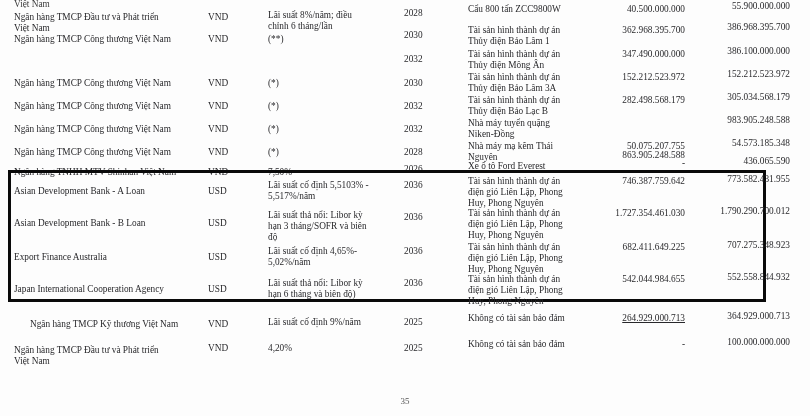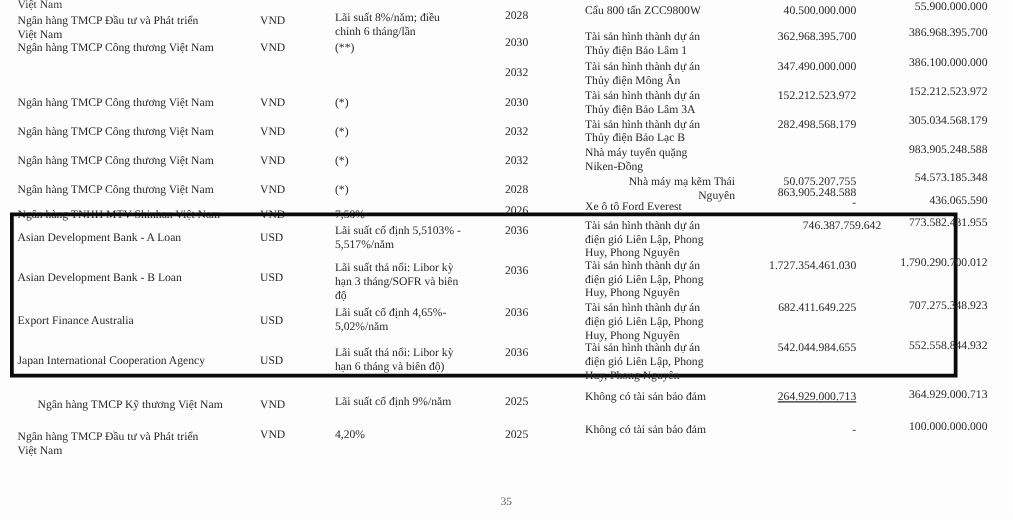--- a/index.html
+++ b/index.html
@@ -172,21 +172,21 @@
 Niken-Đồng</div>
       <div class="cell c-amt1" style="top:118px;margin-top:32px;">863.905.248.588</div>
       <div class="cell c-amt2" style="top:115px;">983.905.248.588</div>
     </div>
 
     <div class="row">
       <div class="cell c-lender" style="top:147px;">Ngân hàng TMCP Công thương Việt Nam</div>
       <div class="cell c-currency" style="top:147px;">VND</div>
       <div class="cell c-rate" style="top:147px;">(*)</div>
       <div class="cell c-year" style="top:147px;">2028</div>
-      <div class="cell c-asset" style="top:141px;text-align:right;">Nhà máy mạ kẽm Thái
+      <div class="cell c-asset" style="top:141px;">Nhà máy mạ kẽm Thái
 Nguyên</div>
       <div class="cell c-amt1" style="top:141px;">50.075.207.755</div>
       <div class="cell c-amt2" style="top:138px;">54.573.185.348</div>
     </div>
 
     <div class="row">
       <div class="cell c-lender" style="top:167px;">Ngân hàng TNHH MTV Shinhan Việt Nam</div>
       <div class="cell c-currency" style="top:167px;">VND</div>
       <div class="cell c-rate" style="top:167px;">7,50%</div>
       <div class="cell c-year" style="top:164px;">2026</div>
@@ -199,21 +199,21 @@
 
     <div class="row boxed">
       <div class="cell c-lender" style="top:186px;">Asian Development Bank - A Loan</div>
       <div class="cell c-currency" style="top:186px;">USD</div>
       <div class="cell c-rate justify" style="top:180px;">Lãi suất cố định 5,5103% -
 5,517%/năm</div>
       <div class="cell c-year" style="top:180px;">2036</div>
       <div class="cell c-asset" style="top:176px;">Tài sản hình thành dự án
 điện gió Liên Lập, Phong
 Huy, Phong Nguyên</div>
-      <div class="cell c-amt1" style="top:176px;margin-left:20px;">746.387.759.642</div>
+      <div class="cell c-amt1" style="top:176px;">746.387.759.642</div>
       <div class="cell c-amt2" style="top:174px;">773.582.431.955</div>
     </div>
 
     <div class="row boxed">
       <div class="cell c-lender" style="top:218px;">Asian Development Bank - B Loan</div>
       <div class="cell c-currency" style="top:218px;">USD</div>
       <div class="cell c-rate justify" style="top:210px;">Lãi suất thả nổi: Libor kỳ
 hạn 3 tháng/SOFR và biên
 độ</div>
       <div class="cell c-year" style="top:212px;">2036</div>

